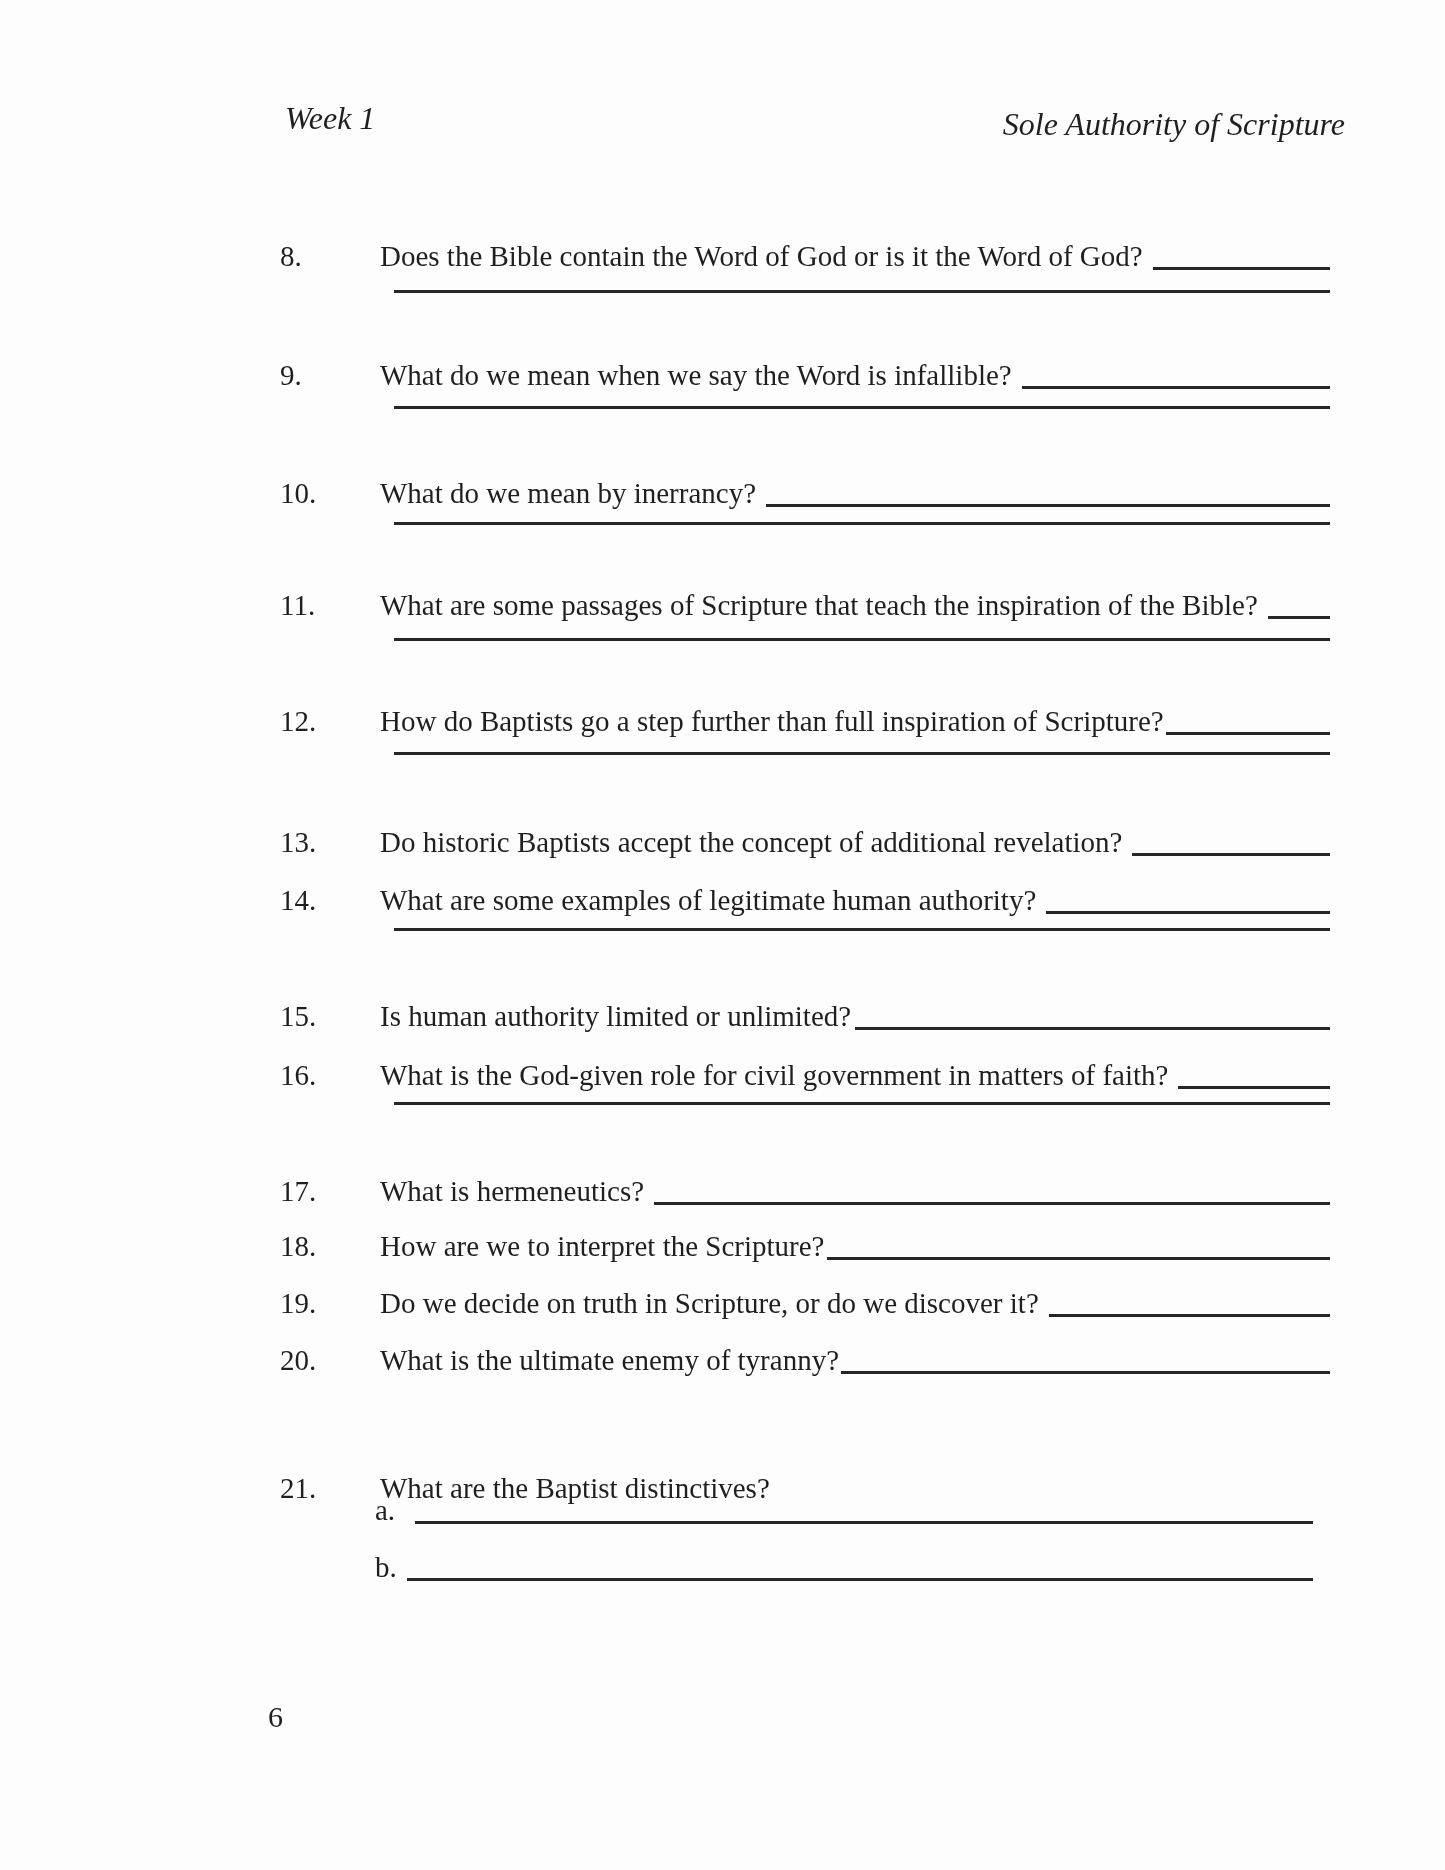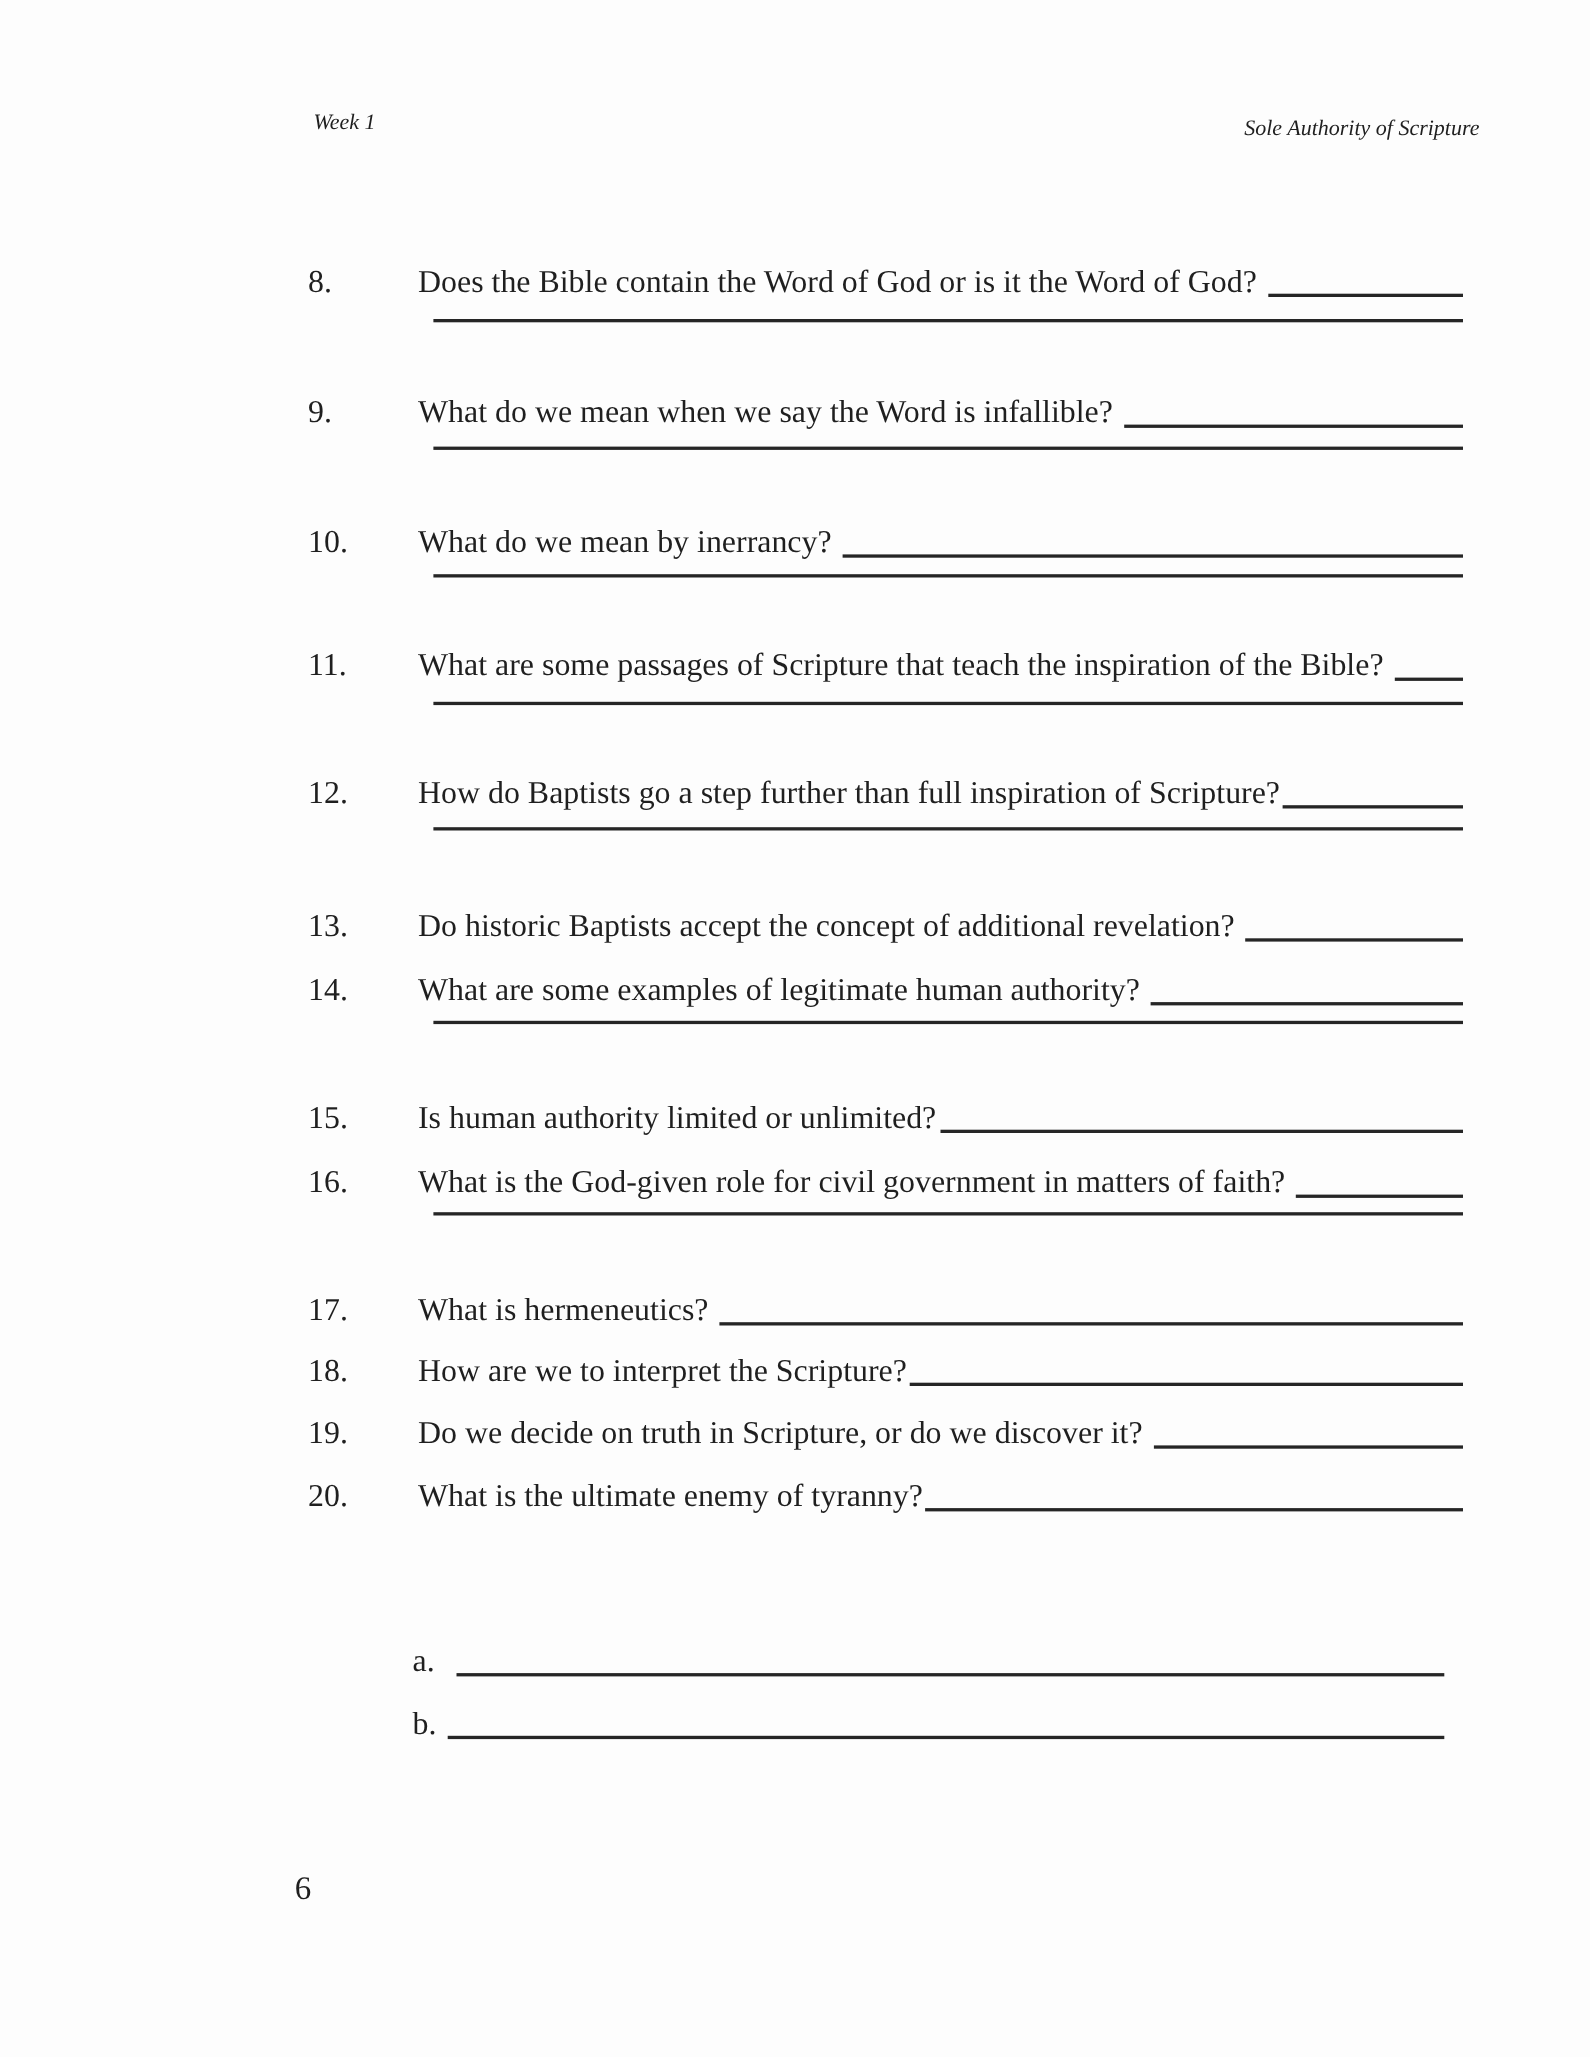--- a/index.html
+++ b/index.html
@@ -7,21 +7,21 @@
     position:relative;
     width:1445px; height:1870px;
     background:#fdfdfd;
     font-family:"Liberation Serif", serif;
     color:#1f1f1f;
     overflow:hidden;
   }
   .hdr {
     position:absolute;
     font-style:italic;
-    font-size:20px;
+    font-size:32px;
     white-space:nowrap;
   }
   .hdr-left  { left:285px; top:100px; }
   .hdr-right { right:100px; top:106px; }
   .qrow {
     position:absolute;
     left:280px; width:1050px;
     display:flex;
     align-items:flex-end;
     font-size:29px;
@@ -153,20 +153,24 @@
     <span class="blank"></span>
   </div>
 
   <div class="qrow" style="top:1312px">
     <span class="qnum">20.</span>
     <span class="qtext">What is the ultimate enemy of tyranny?</span>
     <span class="blank" style="margin-left:2px"></span>
   </div>
 
 
+  <div class="qrow" style="top:1440px">
+    <span class="qnum">21.</span>
+    <span class="qtext">What are the Baptist distinctives?</span>
+  </div>
 
   <div class="subrow" style="top:1492px">
     <span class="sublabel">a.</span>
     <span class="blank"></span>
   </div>
 
   <div class="subrow" style="top:1549px">
     <span class="sublabel">b.</span>
     <span class="blank" style="margin-left:2px"></span>
   </div>

